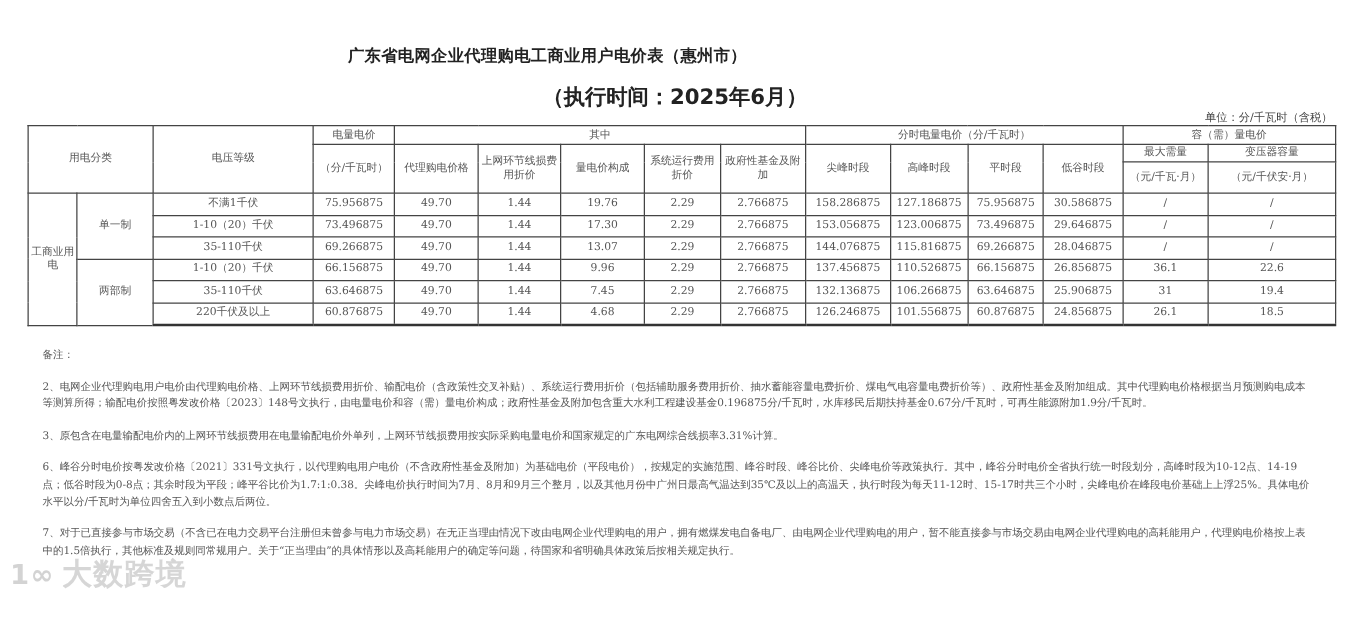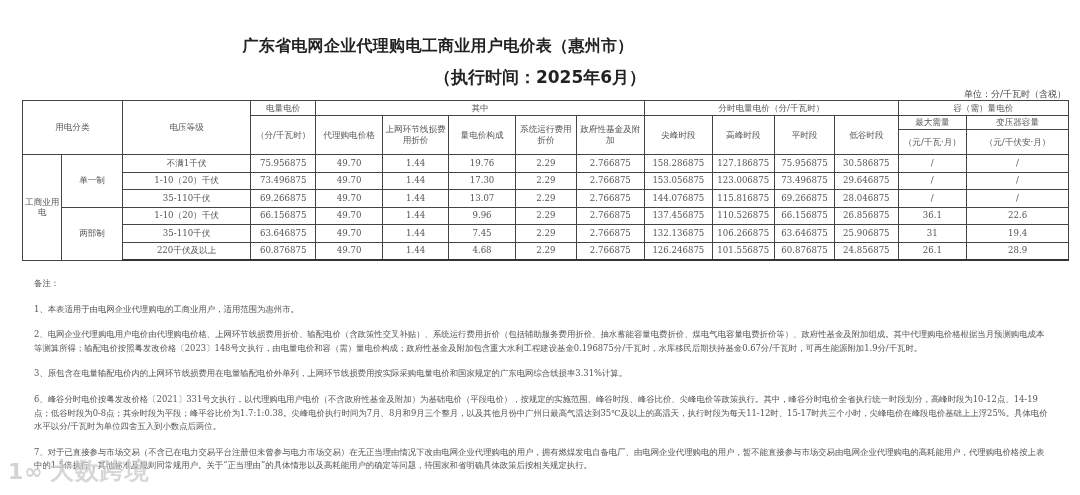--- a/index.html
+++ b/index.html
@@ -3,21 +3,21 @@
 <meta charset="utf-8">
 <style>
   html, body { margin: 0; padding: 0; background: #ffffff; }
   body {
     width: 1080px; height: 495px; overflow: hidden; position: relative;
     font-family: "DejaVu Serif", "Liberation Serif", serif;
     color: #333;
   }
   .title {
     position: absolute; left: 0; top: 36px; width: 876px; text-align: center;
-    font-family: "DejaVu Sans", sans-serif; font-size: 16px; font-weight: bold; color: #222;
+    font-family: "DejaVu Sans", sans-serif; font-size: 13px; font-weight: bold; color: #222;
     letter-spacing: 0.3px;
   }
   .subtitle {
     position: absolute; left: 0; top: 66px; width: 1080px; text-align: center;
     font-family: "DejaVu Sans", sans-serif; font-size: 17px; font-weight: bold; color: #222;
   }
   .unit {
     position: absolute; right: 14px; top: 88px;
     font-size: 9px; color: #444;
   }
@@ -35,21 +35,21 @@
   table.price tr.hdr2 td.sub { height: 13px; }
   table.price tr.hdr3 td { height: 24px; }
   table.price tr.row td { height: 16.5px; }
   table.price tr.row.last td { border-bottom: 2px solid #333; }
   .notes {
     position: absolute; left: 22px; top: 265px; width: 1040px;
     font-size: 8.4px; line-height: 13.6px; color: #555;
   }
   .notes p { margin: 12px; }
   .watermark {
-    position: absolute; left: 8px; top: 455px;
+    position: absolute; left: 8px; top: 443px;
     font-family: "DejaVu Sans", sans-serif; font-size: 24px; font-weight: bold;
     color: rgba(200,200,200,0.75); letter-spacing: 1px;
   }
   .watermark .logo {
     display: inline-block; font-size: 22px; margin-right: 6px; color: rgba(200,200,200,0.8);
   }
 </style>
 </head>
 <body>
 
@@ -187,28 +187,27 @@
     <td>49.70</td>
     <td>1.44</td>
     <td>4.68</td>
     <td>2.29</td>
     <td>2.766875</td>
     <td>126.246875</td>
     <td>101.556875</td>
     <td>60.876875</td>
     <td>24.856875</td>
     <td>26.1</td>
-    <td>28.9</td>
+    <td>18.5</td>
   </tr>
 </tbody>
   </table>
 
 <div class="notes">
   <p>备注：</p>
-  <p>1、本表适用于由电网企业代理购电的工商业用户，适用范围为惠州市。</p>
   <p>2、电网企业代理购电用户电价由代理购电价格、上网环节线损费用折价、输配电价（含政策性交叉补贴）、系统运行费用折价（包括辅助服务费用折价、抽水蓄能容量电费折价、煤电气电容量电费折价等）、政府性基金及附加组成。其中代理购电价格根据当月预测购电成本等测算所得；输配电价按照粤发改价格〔2023〕148号文执行，由电量电价和容（需）量电价构成；政府性基金及附加包含重大水利工程建设基金0.196875分/千瓦时，水库移民后期扶持基金0.67分/千瓦时，可再生能源附加1.9分/千瓦时。</p>
   <p>3、原包含在电量输配电价内的上网环节线损费用在电量输配电价外单列，上网环节线损费用按实际采购电量电价和国家规定的广东电网综合线损率3.31%计算。</p>
   <p>6、峰谷分时电价按粤发改价格〔2021〕331号文执行，以代理购电用户电价（不含政府性基金及附加）为基础电价（平段电价），按规定的实施范围、峰谷时段、峰谷比价、尖峰电价等政策执行。其中，峰谷分时电价全省执行统一时段划分，高峰时段为10-12点、14-19点；低谷时段为0-8点；其余时段为平段；峰平谷比价为1.7:1:0.38。尖峰电价执行时间为7月、8月和9月三个整月，以及其他月份中广州日最高气温达到35℃及以上的高温天，执行时段为每天11-12时、15-17时共三个小时，尖峰电价在峰段电价基础上上浮25%。具体电价水平以分/千瓦时为单位四舍五入到小数点后两位。</p>
   <p>7、对于已直接参与市场交易（不含已在电力交易平台注册但未曾参与电力市场交易）在无正当理由情况下改由电网企业代理购电的用户，拥有燃煤发电自备电厂、由电网企业代理购电的用户，暂不能直接参与市场交易由电网企业代理购电的高耗能用户，代理购电价格按上表中的1.5倍执行，其他标准及规则同常规用户。关于“正当理由”的具体情形以及高耗能用户的确定等问题，待国家和省明确具体政策后按相关规定执行。</p>
 </div>
 
 <div class="watermark">
   <span class="logo">1∞</span><span>大数跨境</span>
 </div>
 

